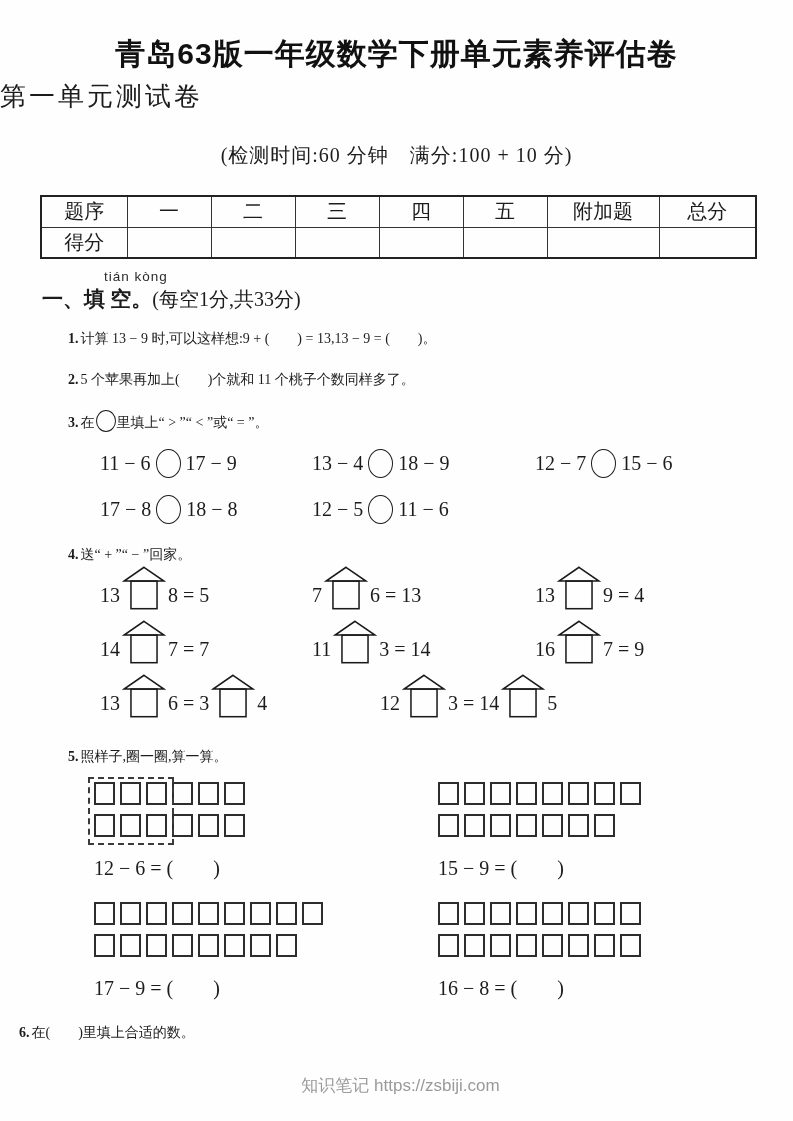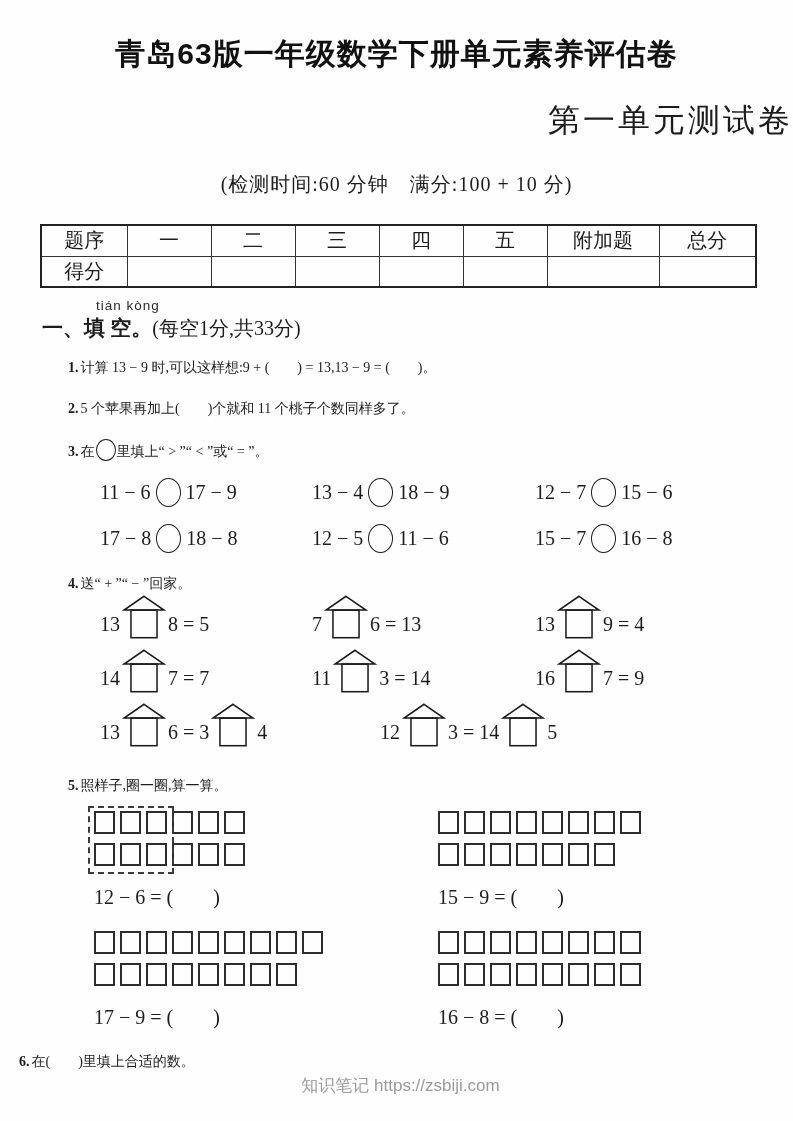--- a/index.html
+++ b/index.html
@@ -18,25 +18,25 @@
   .main-title {
     margin-top:34px;
     text-align:center;
     font-family:"Liberation Sans", sans-serif;
     font-weight:bold;
     font-size:30px;
     letter-spacing:1px;
     color:#111;
   }
   .sub-title {
-    margin-top:24px;
-    text-align:right;
+    margin-top:4px;
+    text-align:left;
     font-family:"Liberation Serif", serif;
     font-weight:500;
-    font-size:32px;
+    font-size:26px;
     letter-spacing:3px;
   }
   .exam-info {
     margin-top:28px;
     text-align:center;
     font-size:20px;
     letter-spacing:1px;
   }
   
   .score-table {
@@ -59,21 +59,21 @@
   .score-table td.c7 { width:97px; }
   
   .section-head {
     margin:26px 0 0 42px;
     font-size:21px;
     font-weight:bold;
   }
   .tk-wrap { display:inline-block; position:relative; }
   .pinyin {
     position:absolute;
-    top:-16px; left:12px;
+    top:-16px; left:20px;
     font-family:"Liberation Sans", sans-serif;
     font-weight:normal;
     font-size:13.5px;
     color:#2b2b2b;
     white-space:nowrap;
     letter-spacing:1px;
   }
   .section-note { font-weight:normal; font-size:20px; }
   
   .q-line { margin:17px 0 0 68px; font-size:14px; }
@@ -198,21 +198,20 @@
     <span class="qnum">3.</span><span>在</span><span class="circle-sm"></span><span>里填上“ &gt; ”“ &lt; ”或“ = ”。</span>
   </div>
   <div class="row3col q3-row">
     <div class="cmp"><span>11 − 6</span><span class="cmp-circle"></span><span>17 − 9</span></div>
     <div class="cmp"><span>13 − 4</span><span class="cmp-circle"></span><span>18 − 9</span></div>
     <div class="cmp"><span>12 − 7</span><span class="cmp-circle"></span><span>15 − 6</span></div>
   </div>
   <div class="row3col q3-row">
     <div class="cmp"><span>17 − 8</span><span class="cmp-circle"></span><span>18 − 8</span></div>
     <div class="cmp"><span>12 − 5</span><span class="cmp-circle"></span><span>11 − 6</span></div>
-    <div class="cmp"><span>15 − 7</span><span class="cmp-circle"></span><span>16 − 8</span></div>
   </div>
 
   <div class="q-line" style="margin-top:22px;">
     <span class="qnum">4.</span><span>送“ + ”“ − ”回家。</span>
   </div>
   <div class="row3col house-row">
     <div class="hcell">
         <span>13</span>
         <svg class="house" viewBox="0 0 56 60">
           <polygon points="28,3 54,21 2,21" fill="none" stroke="#1a1a1a" stroke-width="2"></polygon>

